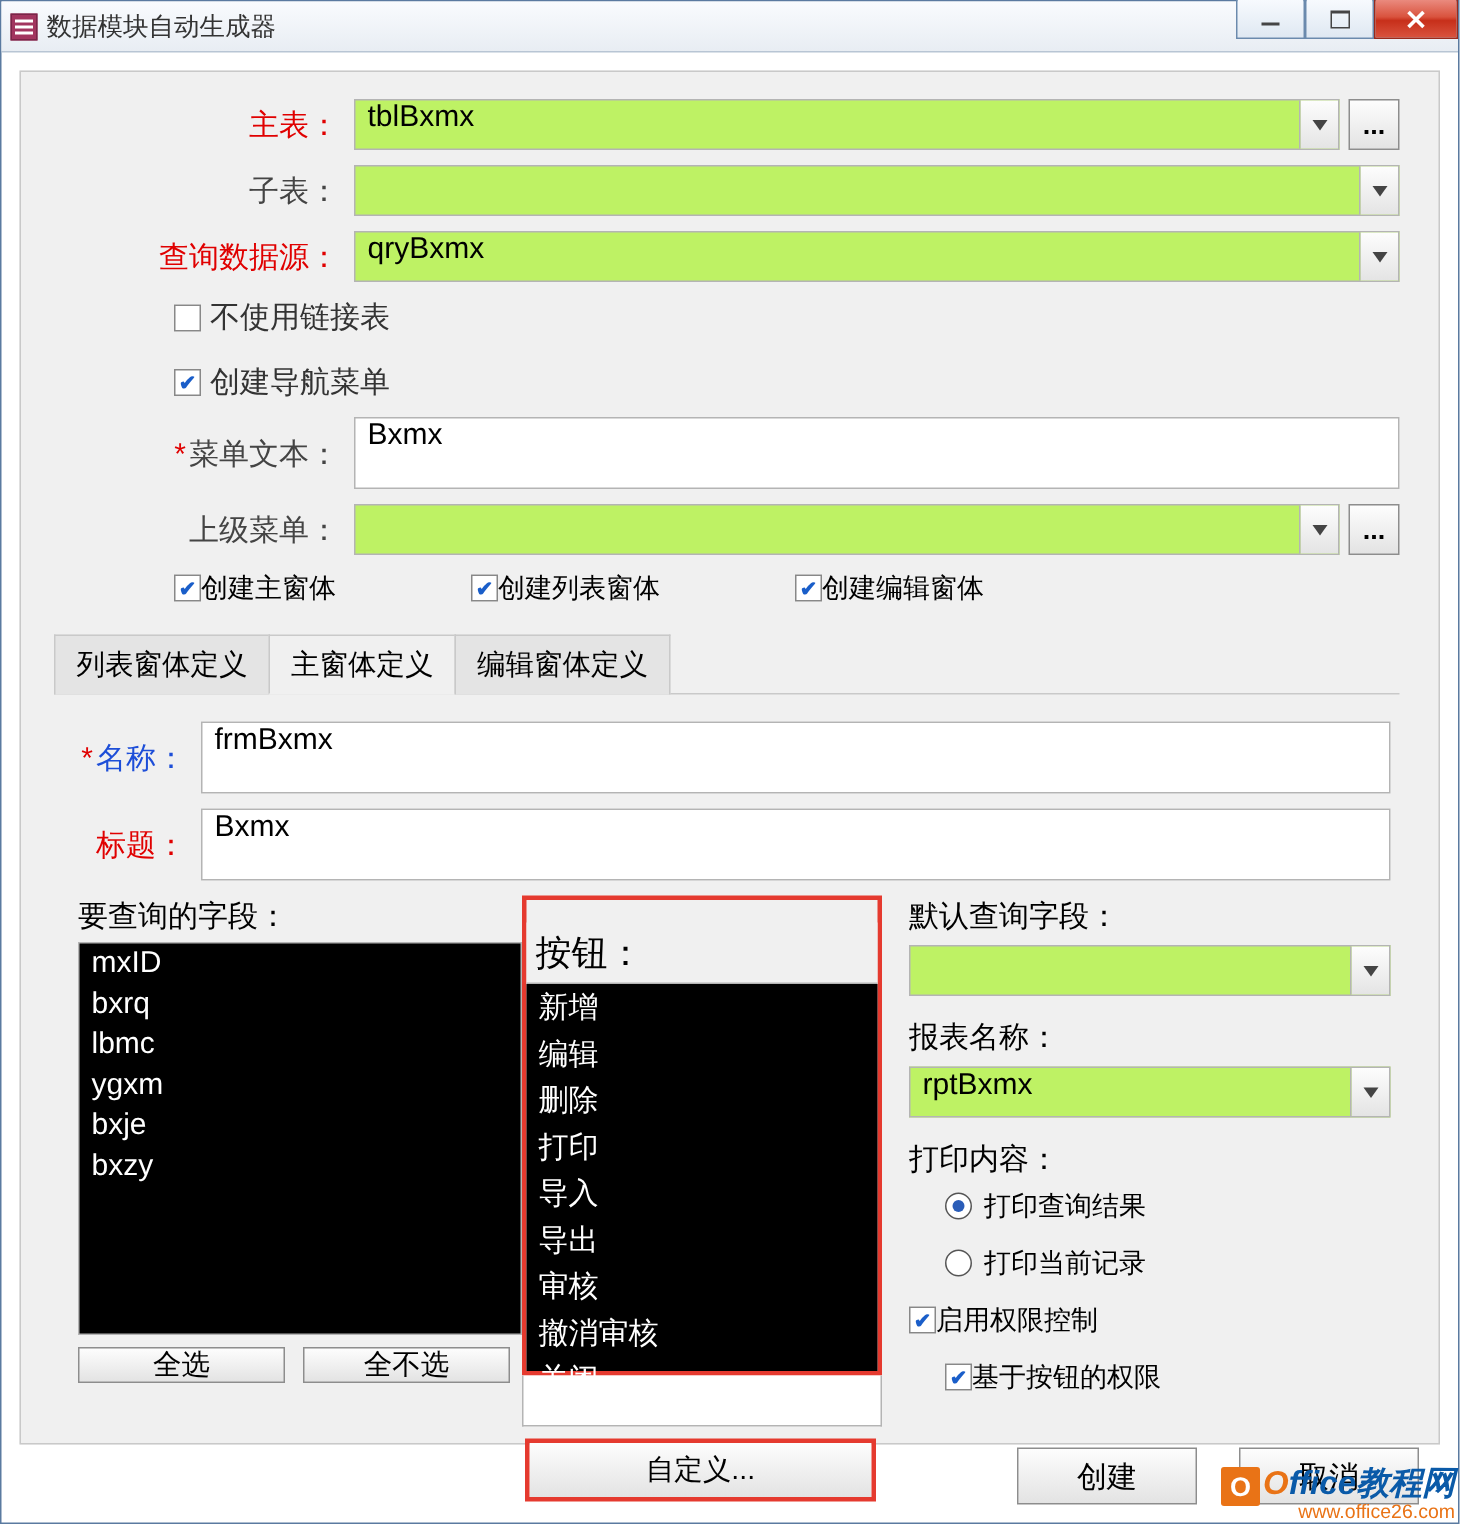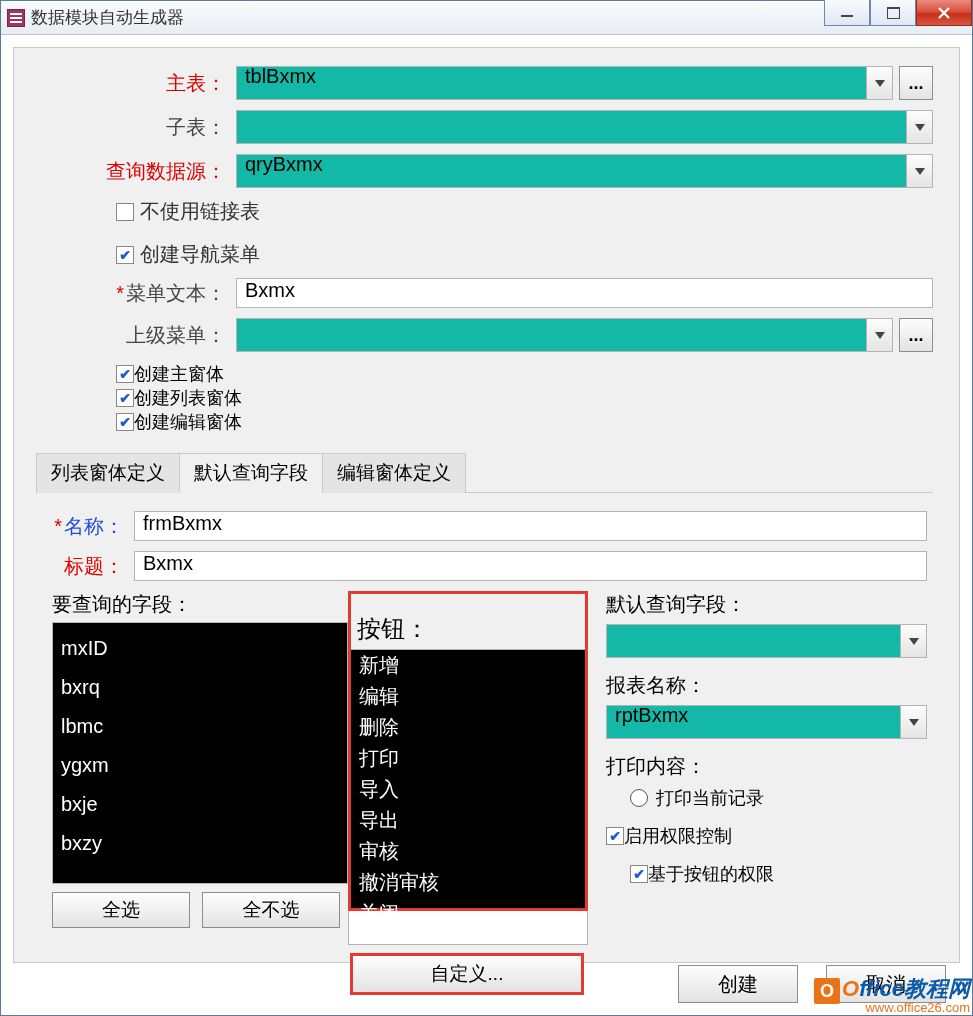--- a/index.html
+++ b/index.html
@@ -13,58 +13,58 @@
 .winbtn { width:46px; height:26px; display:flex; align-items:center; justify-content:center; border:1px solid #6b8aad; border-top:none; background:linear-gradient(to bottom,#f7fafe,#dfe8f2); position:relative;}
 .winbtn.min::after{content:"";width:12px;height:2px;background:#454545;position:absolute;bottom:8px;}
 .winbtn.max::after{content:"";width:11px;height:9px;border:1px solid #454545;border-top-width:2px;}
 .winbtn.close{ width:56px; background:linear-gradient(to bottom,#ea8a7e,#d9533e 45%,#c72f1a 55%,#d9533e); border-color:#9a2a1c;}
 .winbtn.close svg{width:14px;height:14px;}
 .content { position:absolute; left:12px; right:12px; top:46px; bottom:52px; border:1px solid #c9c9c9; background:#f0f0f0; padding:18px 26px 12px 26px;}
 .row{display:flex;align-items:center;margin-bottom:10px;}
 .lbl{width:196px;text-align:right;padding-right:10px;font-size:20px;color:#444;}
 .lbl.req{color:#e00000;font-family:Liberation Mono, monospace;}
 .field{flex:1;display:flex;align-items:center;}
-.combo{flex:1;height:34px;border:1px solid #b4b4b4;background:#14b8a6;display:flex;align-items:flex-end;padding:11px 8px;font-size:20px;position:relative;}
+.combo{flex:1;height:34px;border:1px solid #b4b4b4;background:#bef264;display:flex;align-items:flex-start;padding:0 8px;font-size:20px;position:relative;}
 .combo-btn{position:absolute;right:0;top:0;bottom:0;width:26px;background:linear-gradient(to bottom,#fdfdfd,#e4e4e4);border-left:1px solid #b4b4b4;display:flex;align-items:center;justify-content:center;}
 .tri-down{width:0;height:0;border-left:5px solid transparent;border-right:5px solid transparent;border-top:7px solid #444;}
 .dots-btn{width:34px;height:34px;margin-left:6px;border:1px solid #8d8d8d;background:linear-gradient(to bottom,#fdfdfd,#e3e3e3);display:flex;align-items:center;justify-content:center;font-size:18px;font-weight:bold;}
-.text-input{flex:1;height:30px;border:1px solid #b4b4b4;background:#fff;padding:0 8px;font-size:20px;}
+.text-input{flex:1;height:48px;border:1px solid #b4b4b4;background:#fff;padding:0 8px;font-size:20px;}
 .cb-row{display:flex;align-items:center;margin-bottom:10px;}
 .cb-row .cb-label{margin-left:6px;font-size:20px;color:#333;}
 .cb{width:18px;height:18px;border:1px solid #888;background:#fff;display:inline-flex;align-items:center;justify-content:center;}
 .cb.checked::after{content:"✔";color:#1a5ec9;font-size:14px;font-weight:bold;line-height:1;}
-.form-checks{display:flex;margin-top:6px;margin-bottom:18px;flex-direction:column;}
+.form-checks{display:flex;margin-top:6px;margin-bottom:18px;}
 .form-checks .cb-group{display:flex;align-items:center;margin-right:90px;}
 .tabs{display:flex;border-bottom:1px solid #c9c9c9;margin-left:-4px;}
 .tab{padding:6px 14px;border:1px solid #c9c9c9;border-bottom:none;background:#e4e4e4;font-size:19px;margin-right:-1px;position:relative;top:1px;}
 .tab.active{background:#f0f0f0;border-bottom:1px solid #f0f0f0;}
 .tab-content{padding:18px 6px 6px 12px;}
 .name-row{display:flex;align-items:center;margin-bottom:10px;}
 .name-row .nl{width:82px;text-align:right;padding-right:10px;font-size:20px;color:#e00000;}
 .name-row .text-input{flex:1;}
 .star{color:#e00000;margin-right:2px;}
 .multicol{display:flex;gap:0;margin-top:10px;}
 .col-left{width:296px;}
 .col-mid{width:240px;margin-left:0;}
 .col-right{flex:1;margin-left:18px;}
 .col-title{font-size:20px;margin-bottom:4px;}
 .listbox{height:262px;border:1px solid #b4b4b4;background:#fff;overflow:auto;}
 .listbox.black{background:#000;color:#fff;}
-.listbox .item{padding:2px 8px;font-size:20px;margin-top:12px;}
+.listbox .item{padding:2px 8px;font-size:20px;}
 .mid-outer{border:3px solid #e53a2f;padding:0;}
 .mid-title{background:#f0f0f0;padding:4px 6px;font-size:24px;border-bottom:1px solid #b4b4b4;margin-top:15px;}
 .mid-list{height:258px;background:#000;color:#fff;}
 .mid-list .item{padding:2px 8px;font-size:20px;}
 .right-field-label{font-size:20px;margin-bottom:6px;}
 .right-combo-wrap{display:flex;margin-bottom:14px;}
 .radio-row{display:flex;align-items:center;margin-bottom:14px;margin-left:24px;}
 .radio{width:18px;height:18px;border-radius:50%;border:1px solid #555;background:#fff;display:inline-flex;align-items:center;justify-content:center;margin-right:8px;}
 .radio.checked::after{content:"";width:8px;height:8px;border-radius:50%;background:#2a5db8;}
 .bottom-btns{display:flex;gap:12px;margin-top:8px;}
-.btn{height:36px;border:1px solid #8d8d8d;background:linear-gradient(to bottom,#fdfdfd,#e3e3e3);display:flex;align-items:center;justify-content:center;font-size:19px;}
+.btn{height:24px;border:1px solid #8d8d8d;background:linear-gradient(to bottom,#fdfdfd,#e3e3e3);display:flex;align-items:center;justify-content:center;font-size:19px;}
 .btn.sel-all{width:138px;}
 .btn.custom-outer{border:3px solid #e53a2f;padding:18px;width:234px;margin-left:2px;}
 .btn.custom-outer .btn-inner{width:100%;height:100%;display:flex;align-items:center;justify-content:center;}
 .right-checks .cb-group{display:flex;align-items:center;margin-bottom:14px;margin-top:10px;}
 .footer-btns{position:absolute;right:26px;bottom:12px;display:flex;gap:28px;}
 .footer-btns .btn{width:120px;height:38px;font-size:20px;}
 .watermark{position:absolute;right:2px;bottom:0;font-family:Arial,sans-serif;pointer-events:none;}
 .watermark .wm-logo{display:inline-flex;align-items:center;vertical-align:middle;}
 .watermark .wm-box{width:26px;height:26px;background:#e97316;display:inline-flex;align-items:center;justify-content:center;color:#fff;font-weight:bold;font-size:18px;margin-right:2px;border-radius:2px;}
 .watermark .wm1{font-size:22px;font-weight:bold;font-style:italic;color:#0a5aa8;}
@@ -168,21 +168,21 @@
           <span class="cb-label">创建列表窗体</span>
         </div>
       <div class="cb-group">
           <span class="cb checked"></span>
           <span class="cb-label">创建编辑窗体</span>
         </div>
     </div>
 
     <div class="tabs">
       <div class="tab">列表窗体定义</div>
-      <div class="tab active">默认查询字段</div>
+      <div class="tab active">主窗体定义</div>
       <div class="tab">编辑窗体定义</div>
     </div>
 
     <div class="tab-content">
       <div class="name-row">
         <div class="nl"><span class="star">*</span><span style="color:#1d4ed8">名称：</span></div>
         <div class="text-input">frmBxmx</div>
       </div>
       <div class="name-row">
         <div class="nl">标题：</div>
@@ -243,20 +243,24 @@
           <div class="right-combo-wrap">
             <div class="combo">
               <span>rptBxmx</span>
               <div class="combo-btn">
                   <div class="tri-down"></div>
                 </div>
             </div>
           </div>
           <div class="right-field-label">打印内容：</div>
           <div class="radio-row">
+              <span class="radio checked"></span>
+              <span>打印查询结果</span>
+            </div>
+          <div class="radio-row">
               <span class="radio"></span>
               <span>打印当前记录</span>
             </div>
           <div class="right-checks">
             <div class="cb-group">
                 <span class="cb checked"></span>
                 <span class="cb-label">启用权限控制</span>
               </div>
             <div class="cb-group" style="margin-left:24px;">
                 <span class="cb checked"></span>

